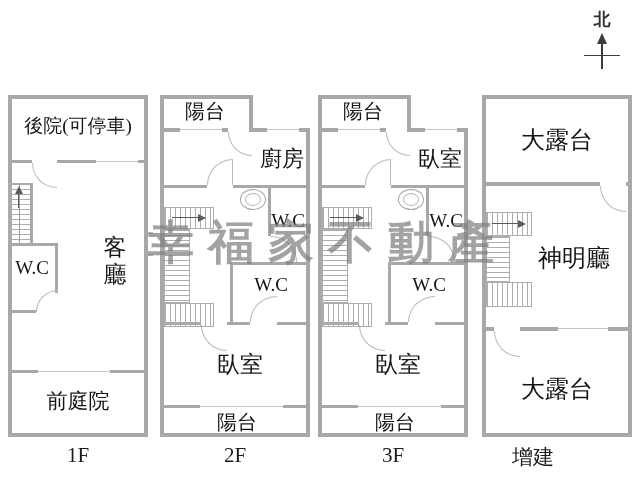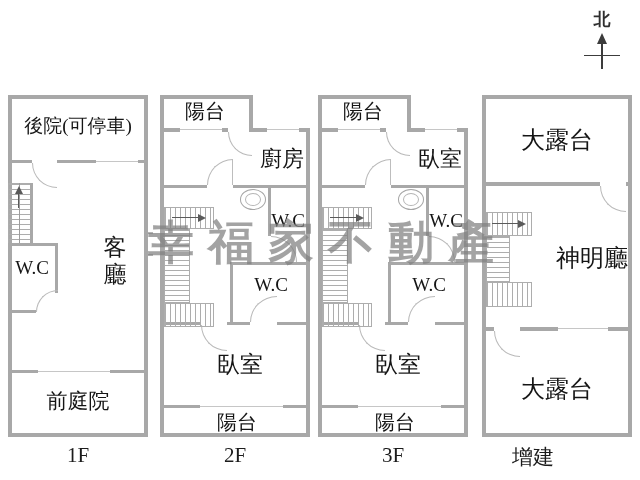--- a/index.html
+++ b/index.html
@@ -190,21 +190,21 @@
 
     <div class="w" style="left:482px;top:182px;width:118px;height:4px;"></div>
     <div class="arc arc-bl" style="left:600px;top:186px;width:26px;height:26px;"></div>
     <div class="w" style="left:626px;top:182px;width:6px;height:4px;"></div>
 
     <div class="st st-v" style="left:486px;top:212px;width:46px;height:24px;"></div>
     <div class="st st-h" style="left:486px;top:236px;width:24px;height:46px;"></div>
     <div class="st st-v" style="left:486px;top:282px;width:46px;height:25px;"></div>
     <div class="arrline" style="left:492px;top:223px;width:26px;height:1px;"></div>
     <div class="tri-right" style="left:518px;top:220px;"></div>
-    <div class="lbl" style="left:520px;top:245px;width:108px;font-size:24px;text-align:right;">神明廳</div>
+    <div class="lbl" style="left:520px;top:245px;width:108px;font-size:24px;">神明廳</div>
 
     <div class="w" style="left:482px;top:327px;width:12px;height:4px;"></div>
     <div class="arc arc-bl" style="left:494px;top:331px;width:26px;height:26px;"></div>
     <div class="w" style="left:520px;top:327px;width:38px;height:4px;"></div>
     <div class="tl" style="left:558px;top:328px;width:50px;height:1px;"></div>
     <div class="w" style="left:608px;top:327px;width:24px;height:4px;"></div>
     <div class="lbl" style="left:505px;top:376px;width:104px;font-size:24px;">大露台</div>
     <div class="flabel" style="left:458px;top:443px;width:150px;">增建</div>
   </div>
 

